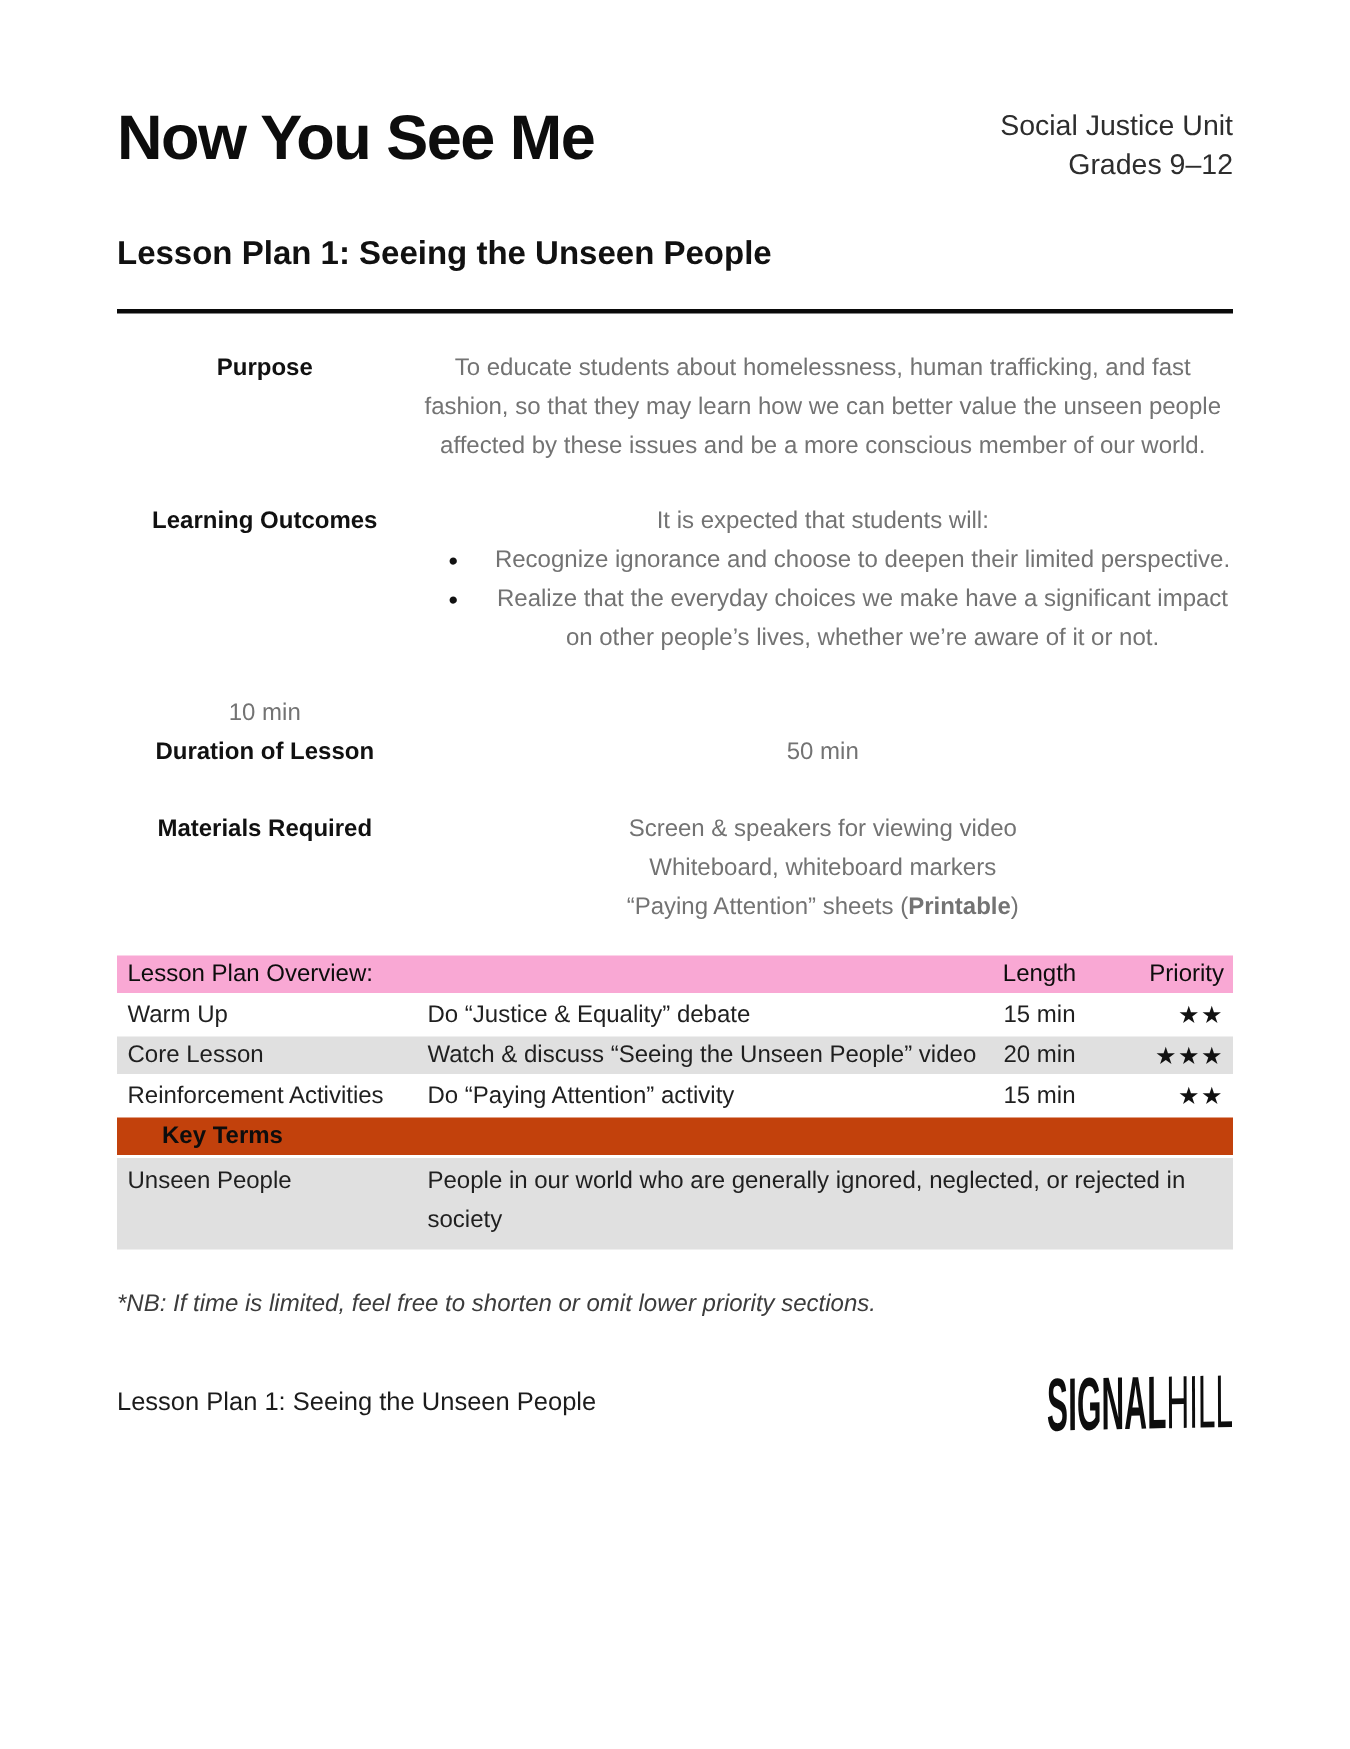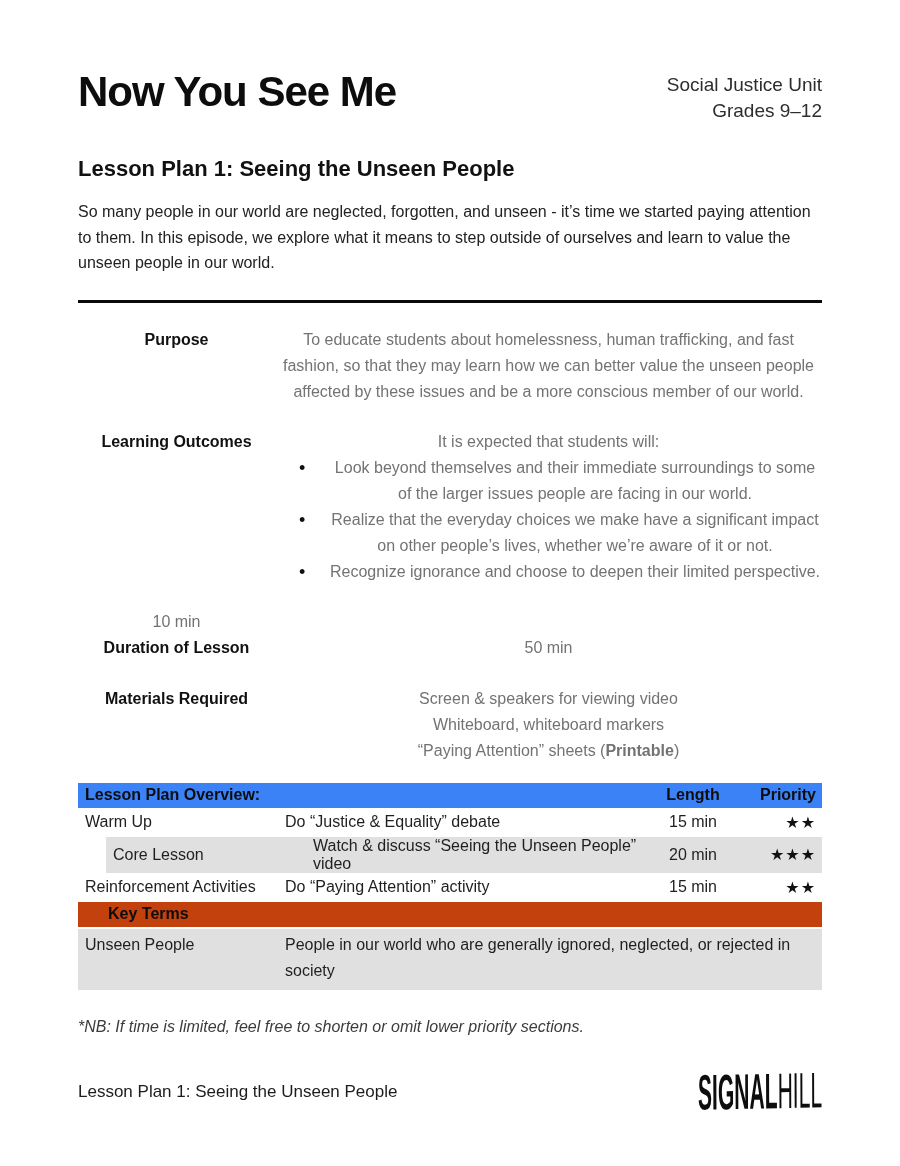--- a/index.html
+++ b/index.html
@@ -37,24 +37,24 @@
   .outcomes-list li::before {
     content: "•"; position: absolute; left: 24px; top: 0;
     font-size: 18px; line-height: 26px; color: #111;
   }
   .tight { margin-bottom: 0; }
   .stack-gap { margin-top: 25px; }
 
   
   .tbl { margin-top: 19px; width: 744px; font-size: 16px; }
   .t-row { display: grid; align-items: center; margin-bottom: 2px; padding: 0 6px 0 7px; min-height: 25px; }
-  .t-head { grid-template-columns: 1fr 78px 84px; background: #3b82f6; font-weight: 700; color: #0d0d0d; }
+  .t-head { grid-template-columns: 1fr 78px 84px; background: #f9a8d4; font-weight: 400; color: #0d0d0d; }
   .t-body-row { grid-template-columns: 200px 1fr 78px 84px; }
   .row-white { background: #ffffff; }
-  .row-gray  { background: #e0e0e0; margin-left: 28px; }
+  .row-gray  { background: #e0e0e0; }
   .t-keyhead { grid-template-columns: 1fr; background: #c2410c; font-weight: 700; color: #0d0d0d; padding-left: 30px; }
   .t-keyrow  { grid-template-columns: 200px 1fr; background: #e0e0e0; align-items: start; padding-top: 3px; padding-bottom: 6px; }
   .cell-center { text-align: center; }
   .cell-right { text-align: right; }
   .stars { letter-spacing: 1px; color: #111; }
   .key-def { line-height: 26px; }
   .key-term { line-height: 26px; }
 
   .nb-note { margin-top: 28px; font-size: 16px; font-style: italic; color: #3c3c3c; }
 
@@ -79,39 +79,37 @@
 
   <div class="doc-header">
     <div class="doc-title">Now You See Me</div>
     <div class="doc-meta">
       <div>Social Justice Unit</div>
       <div>Grades 9–12</div>
     </div>
   </div>
 
   <div class="lesson-heading">Lesson Plan 1: Seeing the Unseen People</div>
-  <p class="intro">So many people in our world are neglected, forgotten, and unseen - it’s time we started paying attention to them. In this episode, we explore what it means to step outside of ourselves and learn to value the unseen people in our world.</p>
 
   <hr class="rule">
 
   <div class="details">
 
     <div class="detail-row">
       <div class="detail-label">Purpose</div>
       <div class="detail-value">To educate students about homelessness, human trafficking, and fast fashion, so that they may learn how we can better value the unseen people affected by these issues and be a more conscious member of our world.</div>
     </div>
 
     <div class="detail-row">
       <div class="detail-label">Learning Outcomes</div>
       <div class="detail-value">
         <div>It is expected that students will:</div>
         <ul class="outcomes-list">
-          <li>Look beyond themselves and their immediate surroundings to some of the larger issues people are facing in our world.</li>
+          <li>Recognize ignorance and choose to deepen their limited perspective.</li>
           <li>Realize that the everyday choices we make have a significant impact on other people’s lives, whether we’re aware of it or not.</li>
-          <li>Recognize ignorance and choose to deepen their limited perspective.</li>
         </ul>
       </div>
     </div>
 
     <div class="detail-row tight">
       <div class="detail-value">10 min</div>
     </div>
     <div class="detail-row tight">
       <div class="detail-label">Duration of Lesson</div>
       <div class="detail-value">50 min</div>

